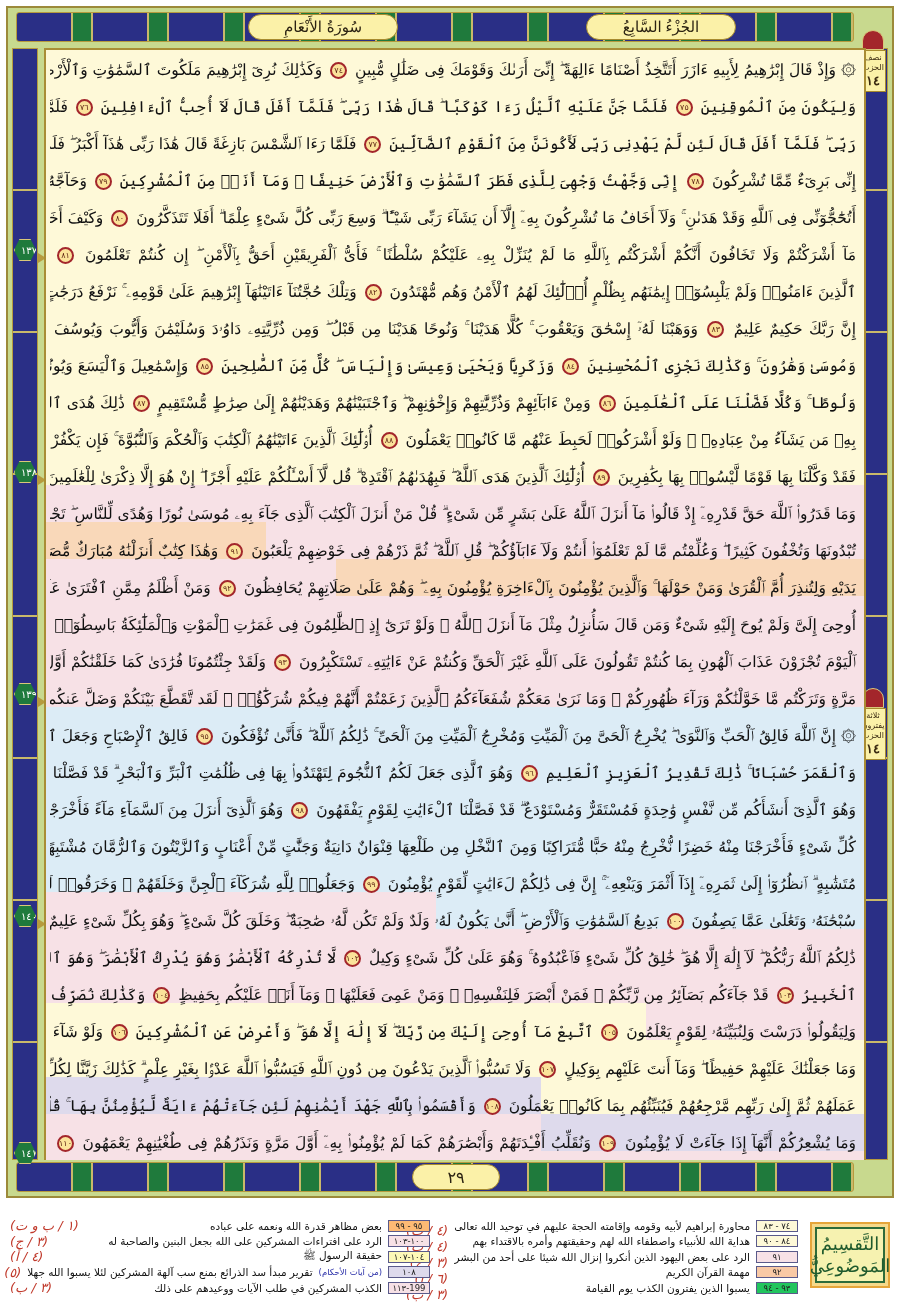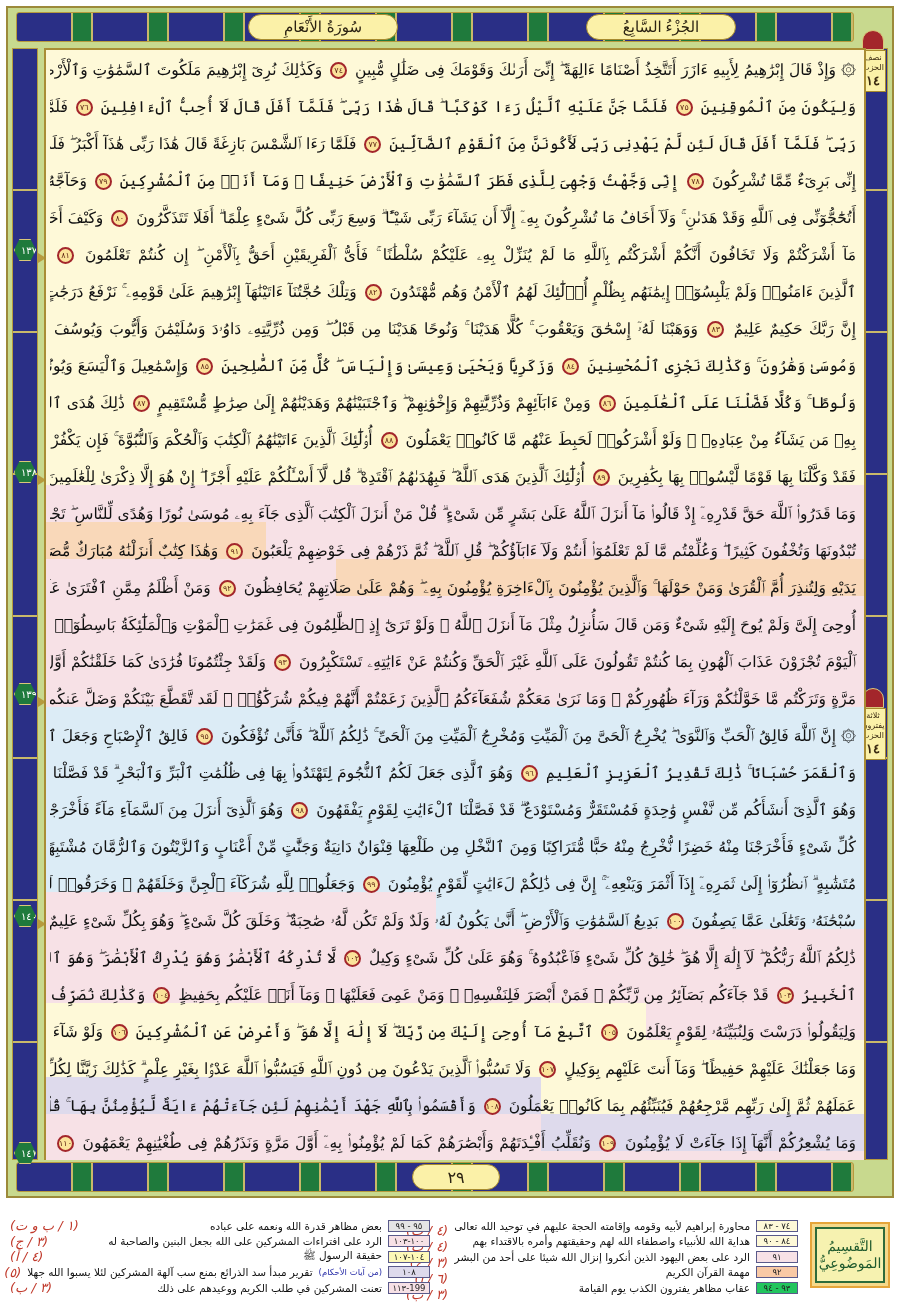--- a/index.html
+++ b/index.html
@@ -88,21 +88,21 @@
 
   
   .topics { position: absolute; left: 0; top: 1206px; width: 900px; height: 97px; }
   .topic-logo {
     position: absolute; right: 10px; top: 16px; width: 80px; height: 66px;
     background: #f5d98a; border: 2px solid #e5a53a; padding: 3px;
   }
   .topic-logo-inner {
     width: 100%; height: 100%; background: #f6f2b0; border: 2px solid #2d6b3a;
     display: flex; flex-direction: column; align-items: center; justify-content: center;
-    font-family: "DejaVu Serif", serif; color: #1f5a2d; font-size: 14px; line-height: 1.2;
+    font-family: "DejaVu Serif", serif; color: #1f5a2d; font-size: 18px; line-height: 1.2;
   }
   .topic-col { position: absolute; top: 12px; font-size: 10.5px; color: #111; }
   .topic-col-right { right: 102px; width: 350px; }
   .topic-col-left { right: 470px; width: 420px; }
   .topic-row { height: 15.5px; display: flex; align-items: center; gap: 6px; direction: rtl; white-space: nowrap; }
   .range-badge {
     min-width: 42px; height: 12px; font-size: 8.5px; text-align: center; line-height: 11px;
     border: 1px solid #5a5a8a; color: #222; padding: 0 3px;
   }
   .hizb-ref { position: absolute; color: #c0392b; font-size: 13px; direction: rtl; font-style: italic; }
@@ -282,33 +282,33 @@
     <div class="topic-row">
       <span class="range-badge" style="background:#f7e1e6">٩١</span>
       <span>الرد على بعض اليهود الذين أنكروا إنزال الله شيئا على أحد من البشر</span>
     </div>
     <div class="topic-row">
       <span class="range-badge" style="background:#f9c9a5">٩٢</span>
       <span>مهمة القرآن الكريم</span>
     </div>
     <div class="topic-row">
       <span class="range-badge" style="background:#22c55e">٩٣ - ٩٤</span>
-      <span>عقاب مظاهر يفترون الكذب يوم القيامة</span>
+      <span>يسبوا الذين يفترون الكذب يوم القيامة</span>
     </div>
   </div>
 
   <div class="hizb-ref" style="right:452px;top:17px">(٤ / ت)</div>
   <div class="hizb-ref" style="right:452px;top:33px">(٤ / ت)</div>
   <div class="hizb-ref" style="right:452px;top:49px">(٣ / ج)</div>
   <div class="hizb-ref" style="right:452px;top:65px">(٦ / أ)</div>
   <div class="hizb-ref" style="right:452px;top:81px">(٣ / ب)</div>
 
   <div class="topic-col topic-col-left">
     <div class="topic-row">
-      <span class="range-badge" style="background:#e5e5e5">٩٥ - ٩٩</span>
+      <span class="range-badge" style="background:#fdba74">٩٥ - ٩٩</span>
       <span>بعض مظاهر قدرة الله ونعمه على عباده</span>
       <span class="hizb-ref" style="position:static;margin-right:auto">(١ / ب و ت)</span>
     </div>
     <div class="topic-row">
       <span class="range-badge" style="background:#f7e1e6">١٠٠-١٠٣</span>
       <span>الرد على افتراءات المشركين على الله بجعل البنين والصاحبة له</span>
       <span class="hizb-ref" style="position:static;margin-right:auto">(٣ / ج)</span>
     </div>
     <div class="topic-row">
       <span class="range-badge" style="background:#fef9b8">١٠٤-١٠٧</span>
@@ -316,17 +316,17 @@
       <span class="hizb-ref" style="position:static;margin-right:auto">(٤ / أ)</span>
     </div>
     <div class="topic-row">
       <span class="range-badge" style="background:#dedaec">١٠٨</span>
       <span class="topic-tag">(من آيات الأحكام)</span>
       <span>تقرير مبدأ سد الذرائع بمنع سب آلهة المشركين لئلا يسبوا الله جهلا</span>
       <span class="hizb-ref" style="position:static;margin-right:auto">(٥)</span>
     </div>
     <div class="topic-row">
       <span class="range-badge" style="background:#f7e1e6">199-١١٣</span>
-      <span>تعنت المشركين في طلب الكريم ووعيدهم على ذلك</span>
+      <span>الكذب المشركين في طلب الآيات ووعيدهم على ذلك</span>
       <span class="hizb-ref" style="position:static;margin-right:auto">(٣ / ب)</span>
     </div>
   </div>
 </div>
 
 </body></html>

